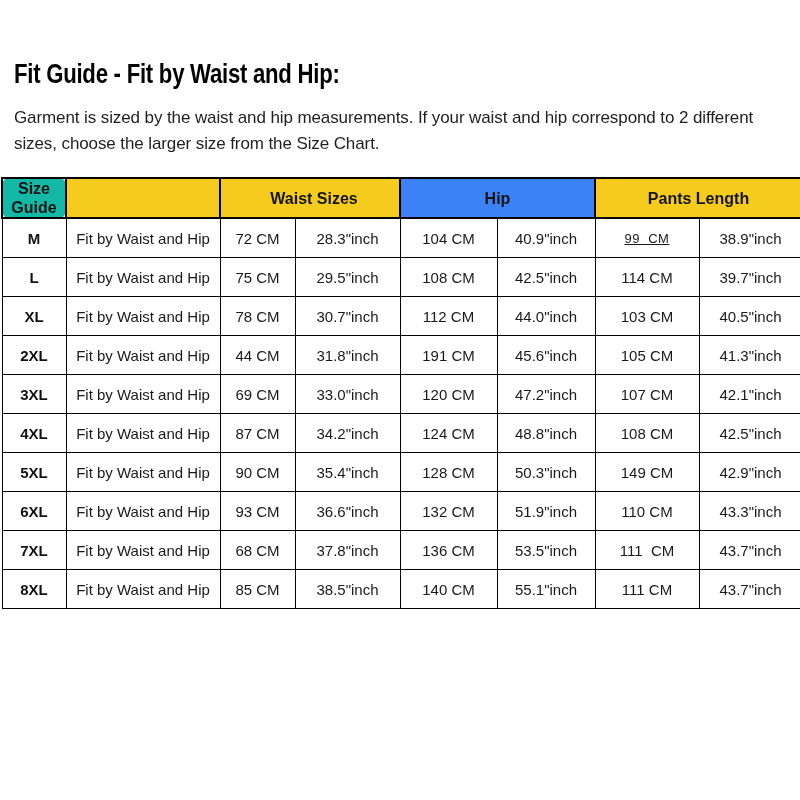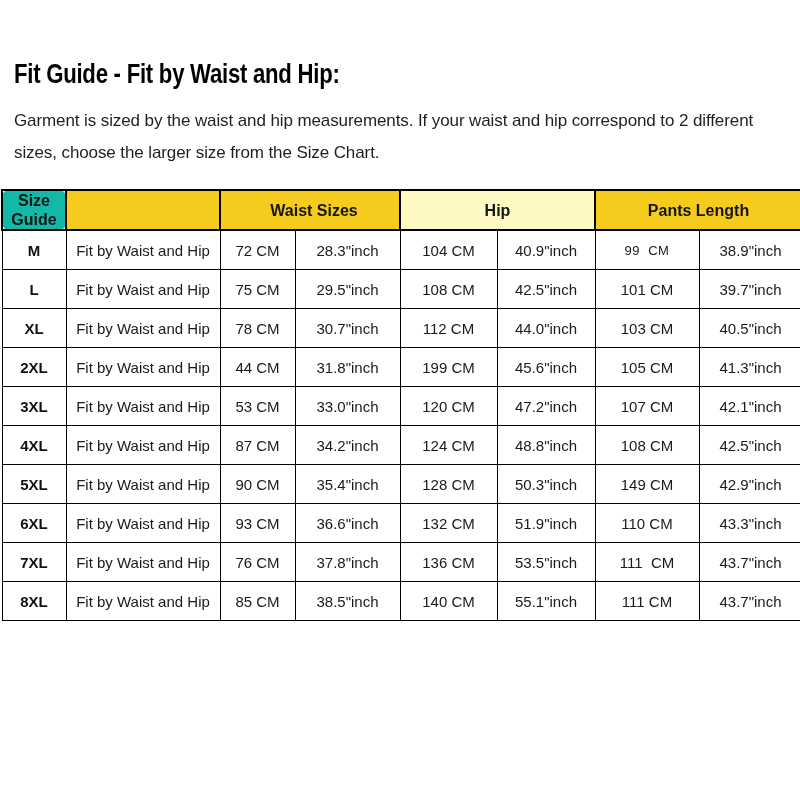--- a/index.html
+++ b/index.html
@@ -32,21 +32,21 @@
     letter-spacing: -0.3px;
     color: #000000;
     transform: scaleX(0.82);
     transform-origin: left center;
     white-space: nowrap;
   }
   .desc {
     margin: 15px 10px 0 14px;
     max-width: 778px;
     font-size: 17px;
-    line-height: 32px;
+    line-height: 26px;
     letter-spacing: -0.1px;
     color: #1f1f1f;
   }
   table.size-table {
     width: 797px;
     margin: 20px 0 0 1px;
     border-collapse: collapse;
     table-layout: fixed;
   }
   .size-table th {
@@ -72,20 +72,21 @@
     color: #1a1a1a;
   }
   .size-table td.size-cell {
     font-weight: bold;
     color: #111;
   }
   
   .size-table tbody tr:first-child td:nth-child(7) {
     font-size: 13px;
     letter-spacing: 0.5px;
+    text-decoration: underline;
   }
 </style>
 </head>
 <body>
 
 <div class="page">
 
   <div class="title-wrap">
     <h1>Fit Guide - Fit by Waist and Hip:</h1>
   </div>
@@ -102,21 +103,21 @@
       <col style="width:98px">
       <col style="width:104px">
       <col style="width:103px">
     </colgroup>
     <thead>
       <tr>
         <th style="background: #14b8a6; border-radius: 7px;">Size
 Guide</th>
         <th style="background: rgb(245, 203, 30);"></th>
         <th colspan="2" style="background: rgb(245, 203, 30); padding-left: 8px;">Waist Sizes</th>
-        <th colspan="2" style="background: #fef9c3;">Hip</th>
+        <th colspan="2" style="background: #3b82f6;">Hip</th>
         <th colspan="2" style="background: rgb(245, 203, 30);">Pants Length</th>
       </tr>
     </thead>
     <tbody id="size-rows">
         <tr>
           <td class="size-cell">M</td>
           <td>Fit by Waist and Hip</td>
           <td>72 CM</td>
           <td>28.3"inch</td>
           <td>104 CM</td>
@@ -124,47 +125,47 @@
           <td>99  CM</td>
           <td>38.9"inch</td>
         </tr>
         <tr>
           <td class="size-cell">L</td>
           <td>Fit by Waist and Hip</td>
           <td>75 CM</td>
           <td>29.5"inch</td>
           <td>108 CM</td>
           <td>42.5"inch</td>
-          <td>101 CM</td>
+          <td>114 CM</td>
           <td>39.7"inch</td>
         </tr>
         <tr>
           <td class="size-cell">XL</td>
           <td>Fit by Waist and Hip</td>
           <td>78 CM</td>
           <td>30.7"inch</td>
           <td>112 CM</td>
           <td>44.0"inch</td>
           <td>103 CM</td>
           <td>40.5"inch</td>
         </tr>
         <tr>
           <td class="size-cell">2XL</td>
           <td>Fit by Waist and Hip</td>
           <td>44 CM</td>
           <td>31.8"inch</td>
-          <td>199 CM</td>
+          <td>191 CM</td>
           <td>45.6"inch</td>
           <td>105 CM</td>
           <td>41.3"inch</td>
         </tr>
         <tr>
           <td class="size-cell">3XL</td>
           <td>Fit by Waist and Hip</td>
-          <td>53 CM</td>
+          <td>69 CM</td>
           <td>33.0"inch</td>
           <td>120 CM</td>
           <td>47.2"inch</td>
           <td>107 CM</td>
           <td>42.1"inch</td>
         </tr>
         <tr>
           <td class="size-cell">4XL</td>
           <td>Fit by Waist and Hip</td>
           <td>87 CM</td>
@@ -190,21 +191,21 @@
           <td>93 CM</td>
           <td>36.6"inch</td>
           <td>132 CM</td>
           <td>51.9"inch</td>
           <td>110 CM</td>
           <td>43.3"inch</td>
         </tr>
         <tr>
           <td class="size-cell">7XL</td>
           <td>Fit by Waist and Hip</td>
-          <td>76 CM</td>
+          <td>68 CM</td>
           <td>37.8"inch</td>
           <td>136 CM</td>
           <td>53.5"inch</td>
           <td>111  CM</td>
           <td>43.7"inch</td>
         </tr>
         <tr>
           <td class="size-cell">8XL</td>
           <td>Fit by Waist and Hip</td>
           <td>85 CM</td>

